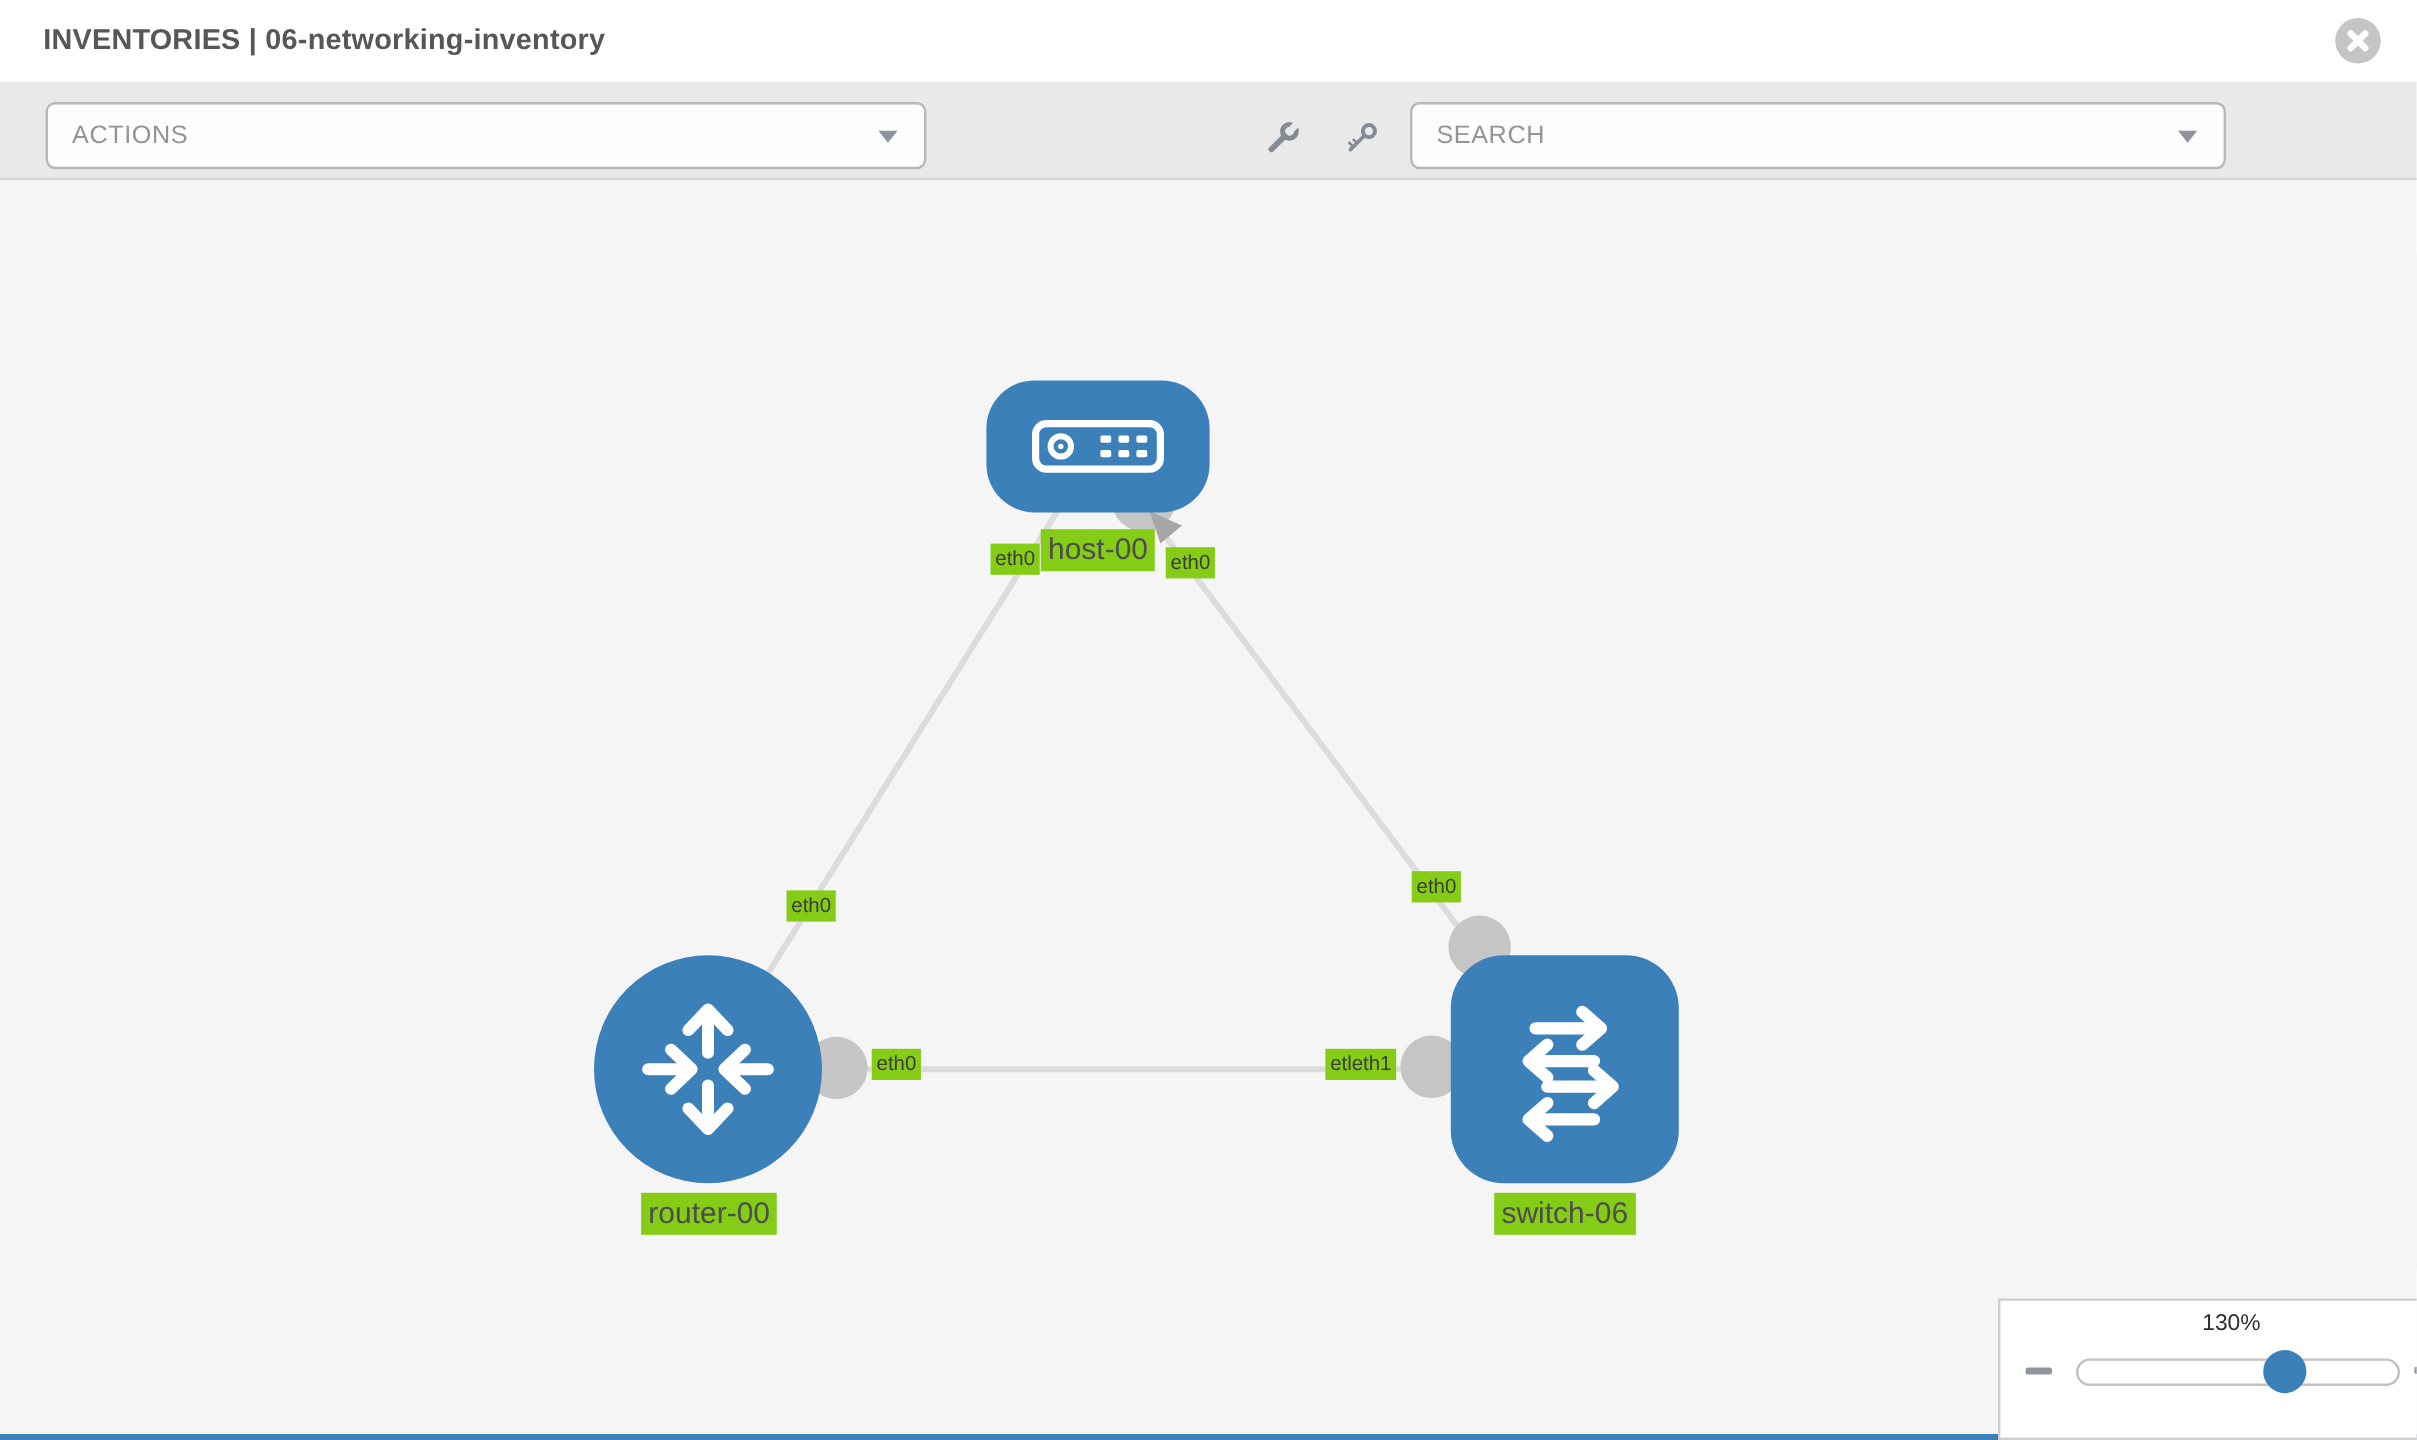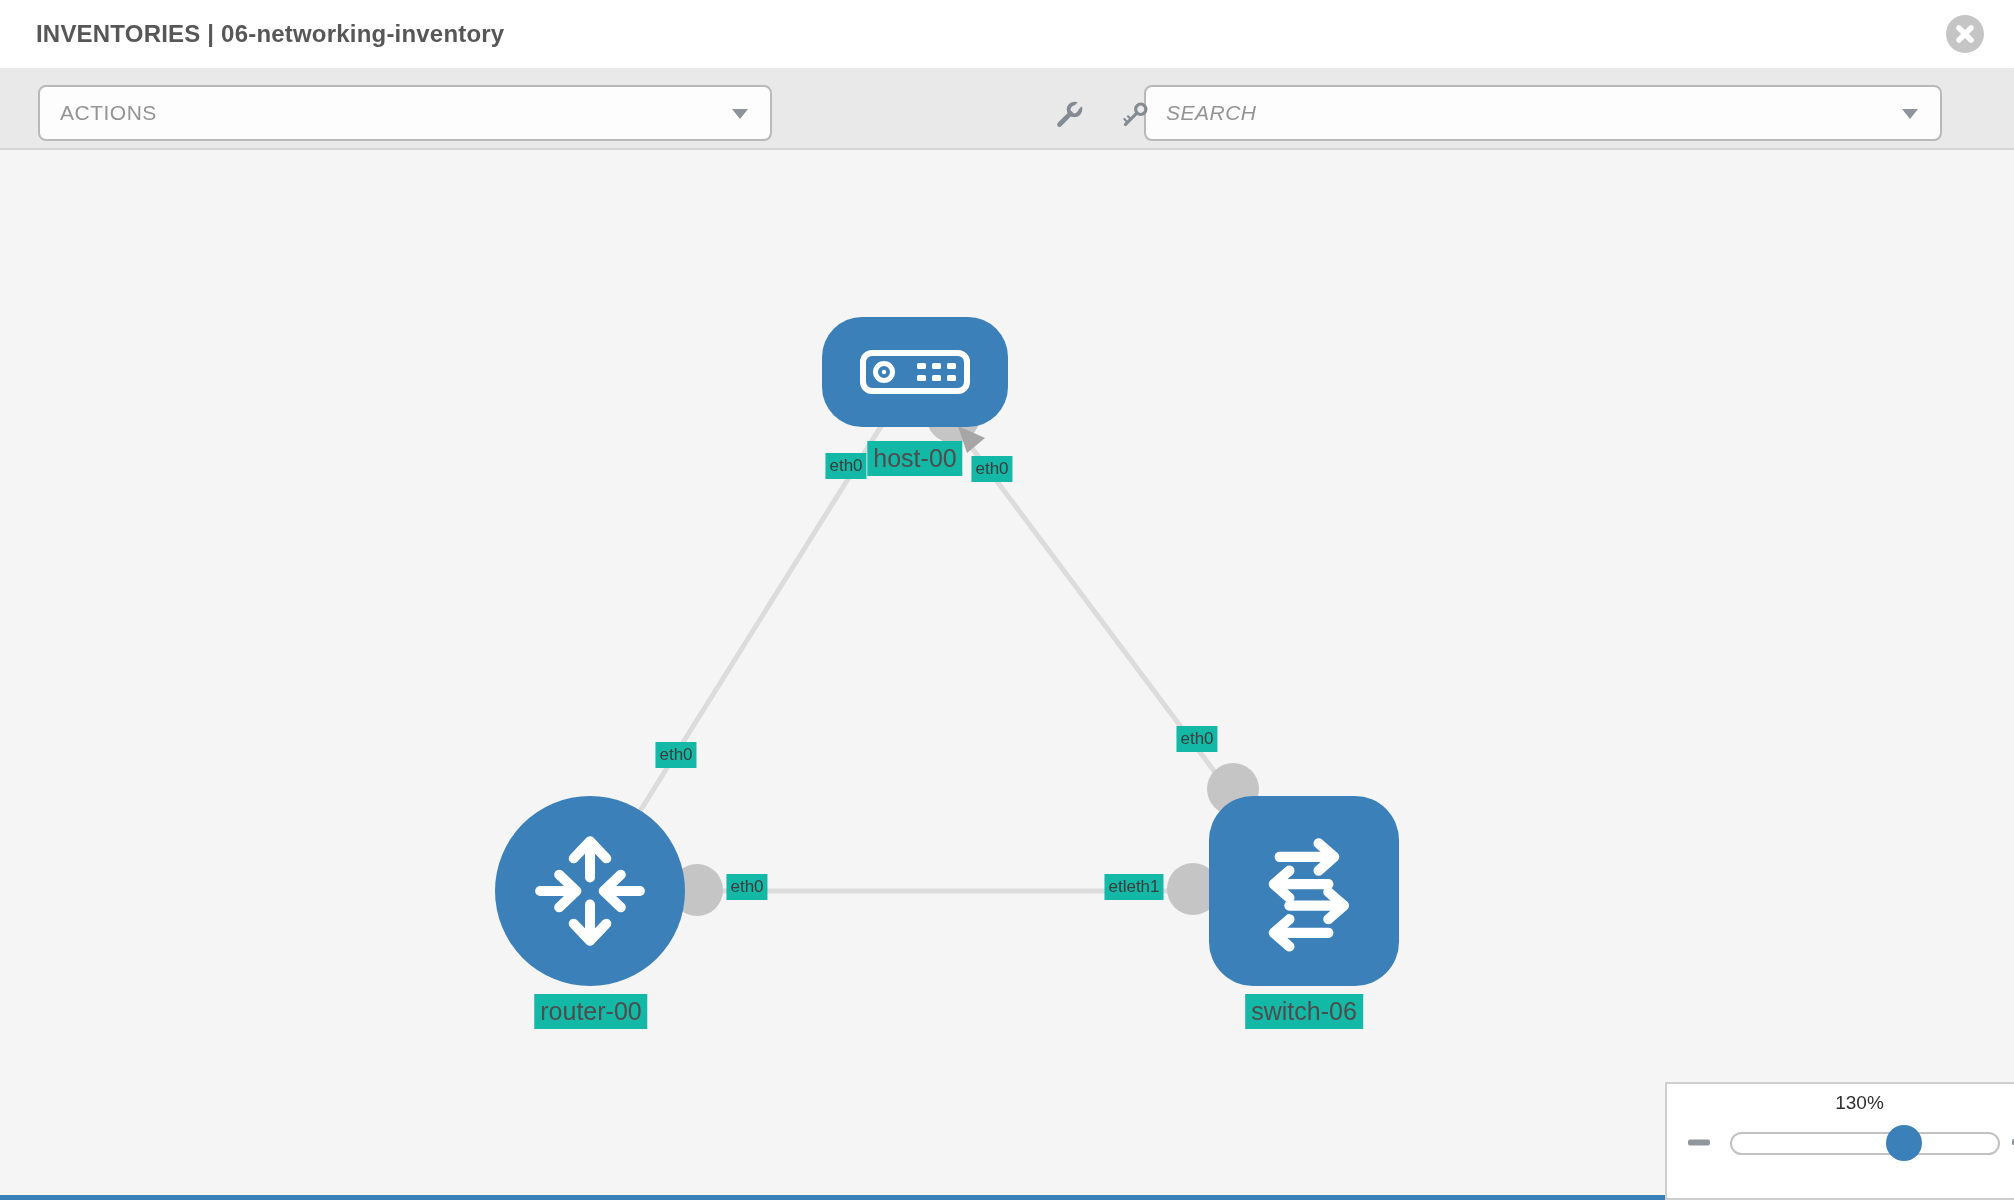--- a/index.html
+++ b/index.html
@@ -10,35 +10,35 @@
   .header { position:absolute; left:0; top:0; width:2014px; height:68px; background:#ffffff; display:flex; align-items:center; z-index:10; }
   .header-title { margin-left:36px; font-size:24px; font-weight:bold; color:#575757; letter-spacing:0.2px; }
   .close-btn { position:absolute; right:30px; top:15px; width:38px; height:38px; border-radius:50%; background:#c5c5c5; display:flex; align-items:center; justify-content:center; cursor:pointer; }
 
   
   .toolbar { position:absolute; left:0; top:68px; width:2014px; height:82px; background:#e9e9e9; border-bottom:2px solid #d5d5d5; z-index:10; }
   .select-box { position:absolute; top:17px; height:56px; background:#fdfdfd; border:2px solid #b9b9b9; border-radius:8px; display:flex; align-items:center; cursor:pointer; }
   .select-box .label { margin-left:20px; font-size:21px; color:#949494; letter-spacing:0.5px; }
   .caret { position:absolute; right:22px; top:50%; margin-top:-4px; width:0; height:0; border-left:8px solid transparent; border-right:8px solid transparent; border-top:10px solid #8d949c; }
   .actions-box { left:38px; width:734px; }
-  .search-box { left:1144px; width:798px;font-style:italic; }
+  .search-box { left:1175px; width:680px; }
   .tool-icon-btn { position:absolute; top:96px; width:40px; height:40px; display:flex; align-items:center; justify-content:center; cursor:pointer; z-index:11; }
   .wrench-btn { left:1048px; }
   .key-btn { left:1114px; }
 
   
   .canvas { position:absolute; left:0; top:150px; width:2014px; height:1050px; background:#f5f5f5; z-index:0; }
   .links-layer { position:absolute; left:0; top:0; width:2014px; height:1200px; z-index:1; pointer-events:none; }
 
   .node { position:absolute; background:#3c80b9; display:flex; align-items:center; justify-content:center; cursor:pointer; z-index:2; }
   .node-host   { left:822px;  top:317px; width:186px; height:110px; border-radius:40px; }
   .node-router { left:495px;  top:796px; width:190px; height:190px; border-radius:50%; }
   .node-switch { left:1209px; top:796px; width:190px; height:190px; border-radius:44px; }
 
-  .chip { position:absolute; transform:translateX(-50%); background:#14b8a6; white-space:nowrap; z-index:3; }
+  .chip { position:absolute; transform:translateX(-50%); background:#84cc16; white-space:nowrap; z-index:3; }
   .node-label { font-size:25px; color:#4d4d4d; padding:3px 6px; }
   .port-label { font-size:17px; color:#3c3c3c; padding:3px 4px; }
 
   
   .zoom-panel { position:absolute; left:1625px; top:1082px; width:389px; height:118px; background:#ffffff; border:2px solid #cfcfcf; z-index:6;margin-left:40px; }
   .zoom-value { position:absolute; left:0; right:0; top:8px; text-align:center; font-size:19px; color:#2f2f2f; }
   .zoom-btn { position:absolute; width:36px; height:36px; display:flex; align-items:center; justify-content:center; cursor:pointer; }
   .zoom-out { left:14px; top:40px; }
   .zoom-in  { left:338px; top:40px; }
   .slider-track { position:absolute; left:63px; top:48px; width:270px; height:23px; background:#ffffff; border:2px solid #c2c2c2; border-radius:12px; cursor:pointer; }

